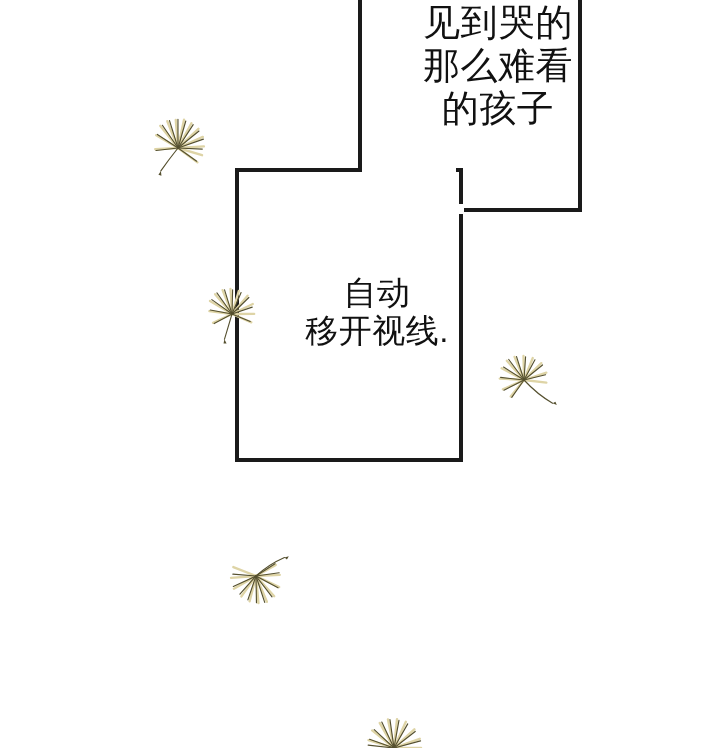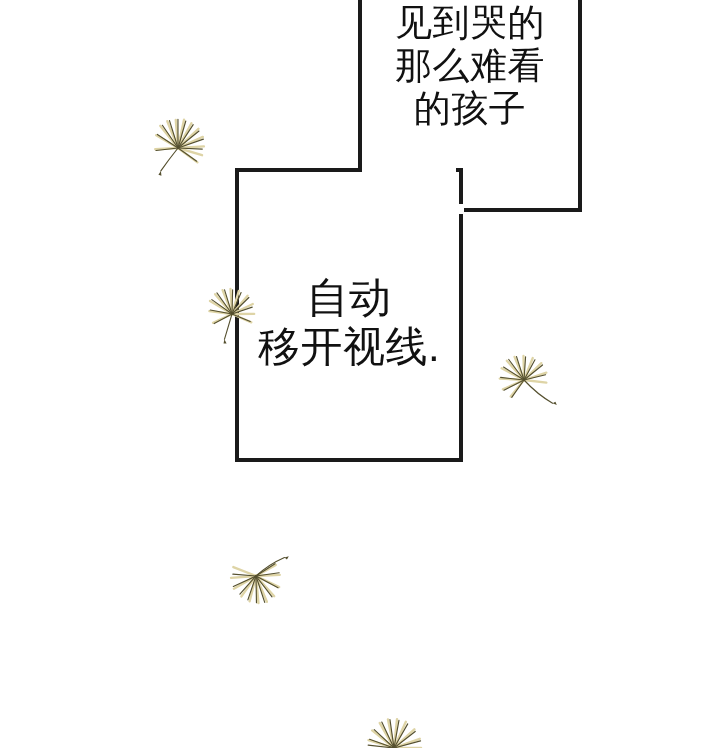--- a/index.html
+++ b/index.html
@@ -53,32 +53,33 @@
   .seam-c { left: 452px; top: 204px;  width: 12px;  height: 10px; }
 
   .bubble-text {
     position: absolute;
     z-index: 8;
     color: #111111;
     text-align: center;
     line-height: 1.16;
     white-space: pre-line;
     letter-spacing: 0.5px;
+    margin-left: 28px;
   }
   .text-top {
     left: 358px;
     top: 2px;
     width: 224px;
     font-size: 37px;
   }
   .text-second {
     left: 235px;
     top: 274px;
     width: 228px;
-    font-size: 42px;
+    font-size: 33px;
   }
 
   
   .seed {
     position: absolute;
     z-index: 7;
   }
   .seed svg { display: block; overflow: visible; }
 </style>
 </head>

